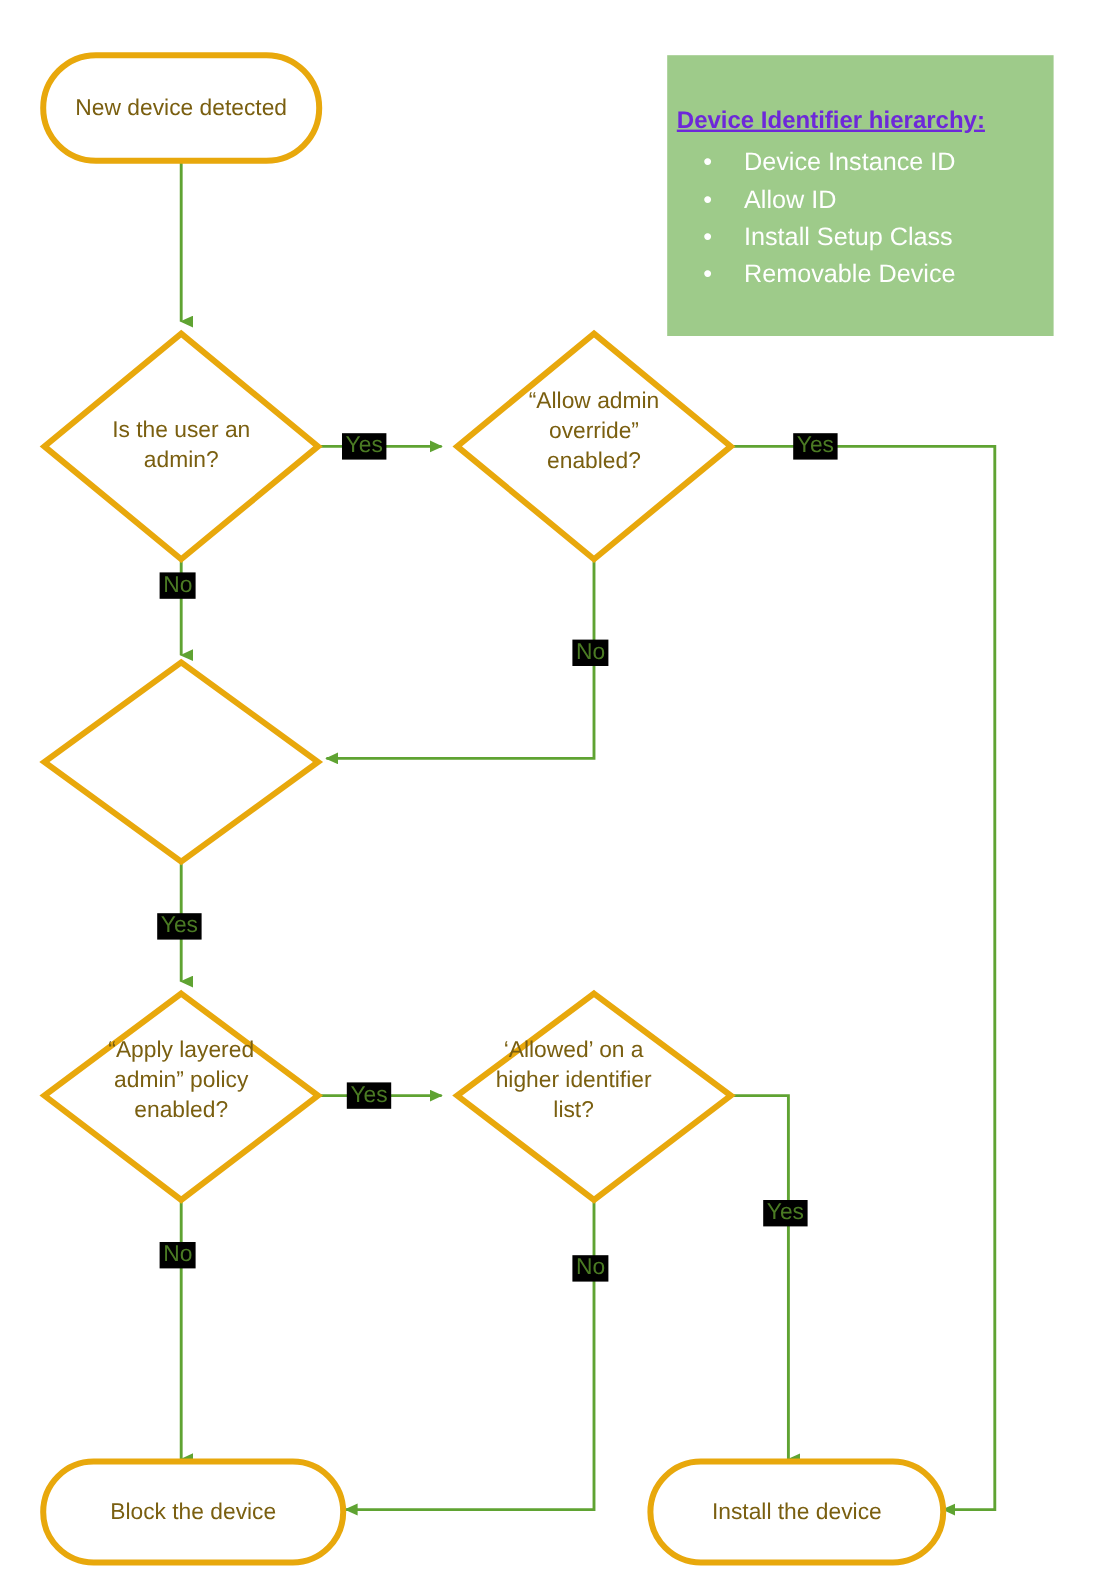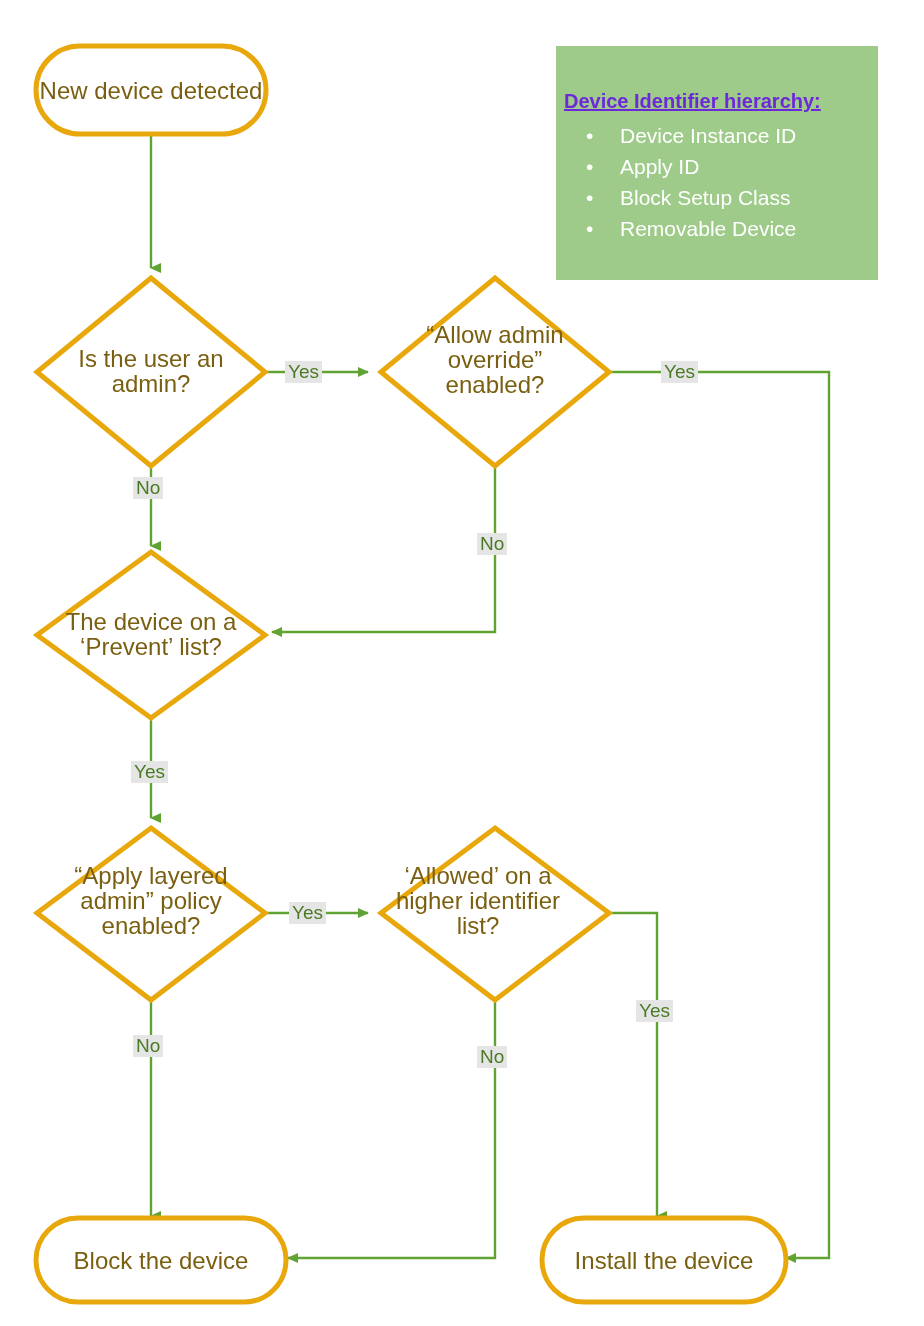--- a/index.html
+++ b/index.html
@@ -25,31 +25,31 @@
     position: absolute;
     left: 0;
     top: 0;
     width: 924px;
     height: 1326px;
   }
   .node-text {
     position: absolute;
     text-align: center;
     color: #7a5f10;
-    font-size: 24px;
+    font-size: 19px;
     line-height: 25px;
     pointer-events: none;
     white-space: pre-line;
   }
   .edge-label {
     position: absolute;
     color: #4a7a23;
     font-size: 19px;
     line-height: 22px;
-    background: #e5e5e5;
+    background: #000000;
     padding: 0 3px;
     white-space: nowrap;
   }
   .legend-box {
     position: absolute;
     left: 556px;
     top: 46px;
     width: 322px;
     height: 234px;
     background: #9ecb8a;
@@ -143,22 +143,20 @@
 
   <div class="node-text" style="left:36px; top:78px; width:230px;">New device detected</div>
 
   <div class="node-text" style="left:51px; top:346px; width:200px;">Is the user an
 admin?</div>
 
   <div class="node-text" style="left:400px; top:322px; width:190px;">“Allow admin
 override”
 enabled?</div>
 
-  <div class="node-text" style="left:46px; top:609px; width:210px;">The device on a
-‘Prevent’ list?</div>
 
   <div class="node-text" style="left:51px; top:863px; width:200px;">“Apply layered
 admin” policy
 enabled?</div>
 
   <div class="node-text" style="left:378px; top:863px; width:200px;">‘Allowed’ on a
 higher identifier
 list?</div>
 
   <div class="node-text" style="left:36px; top:1248px; width:250px;">Block the device</div>
@@ -185,25 +183,25 @@
 
   <div class="legend-box">
     <div class="legend-title">Device Identifier hierarchy:</div>
     <ul class="legend-list">
       <li>
         <span class="bullet">•</span>
         <span>Device Instance ID</span>
       </li>
       <li>
         <span class="bullet">•</span>
-        <span>Apply ID</span>
-      </li>
-      <li>
-        <span class="bullet">•</span>
-        <span>Block Setup Class</span>
+        <span>Allow ID</span>
+      </li>
+      <li>
+        <span class="bullet">•</span>
+        <span>Install Setup Class</span>
       </li>
       <li>
         <span class="bullet">•</span>
         <span>Removable Device</span>
       </li>
     </ul>
   </div>
 
 </div>
 

